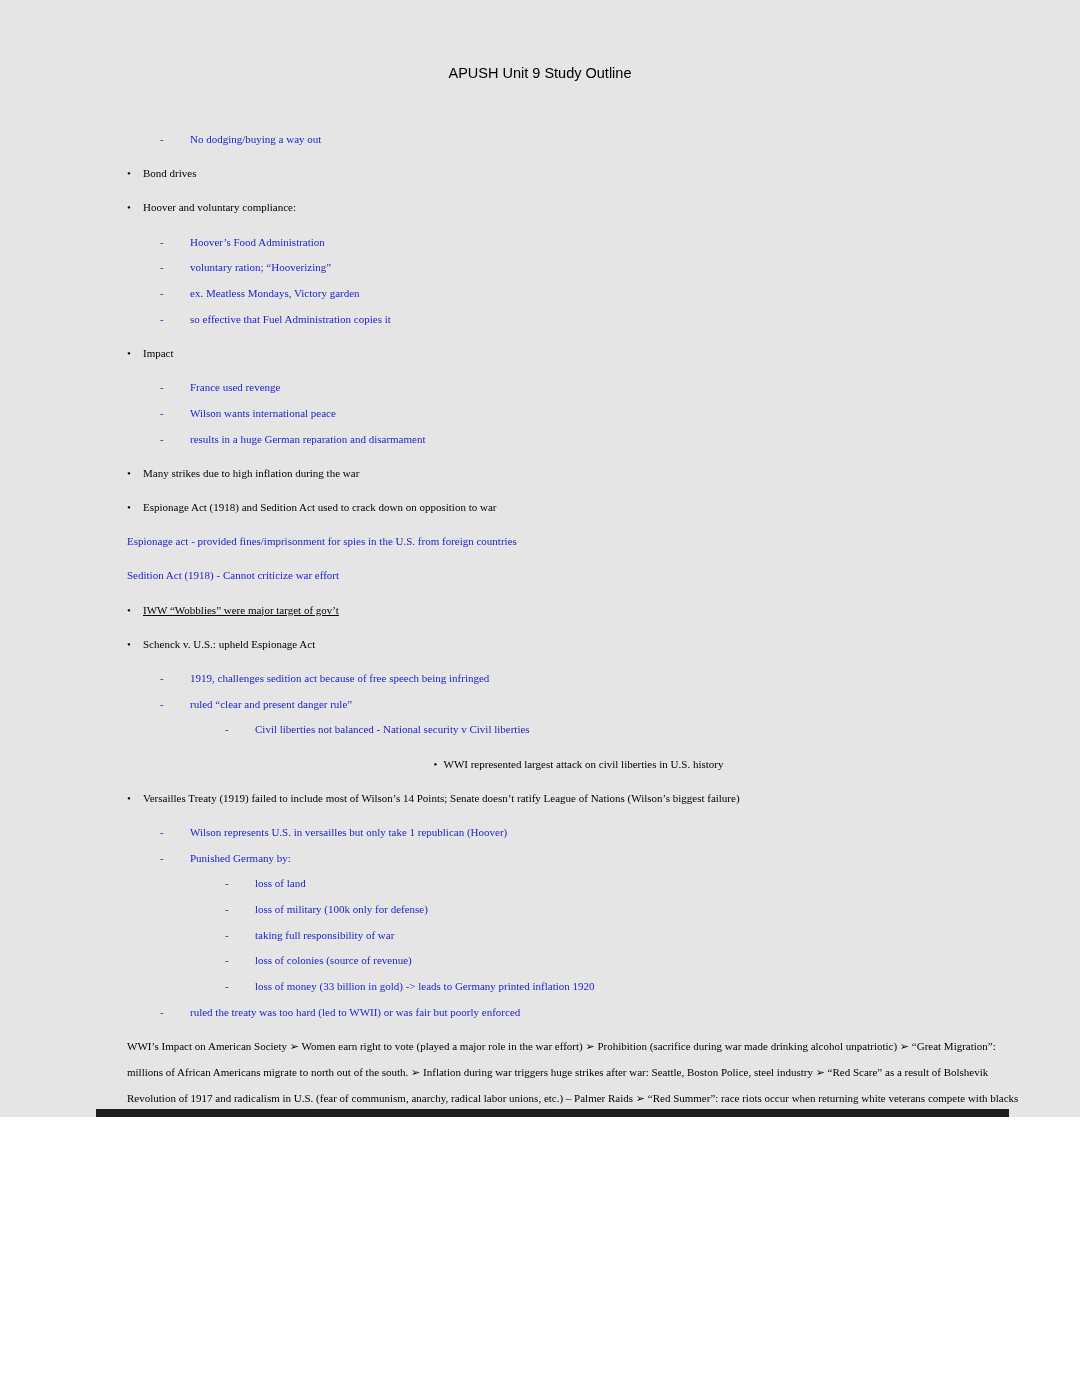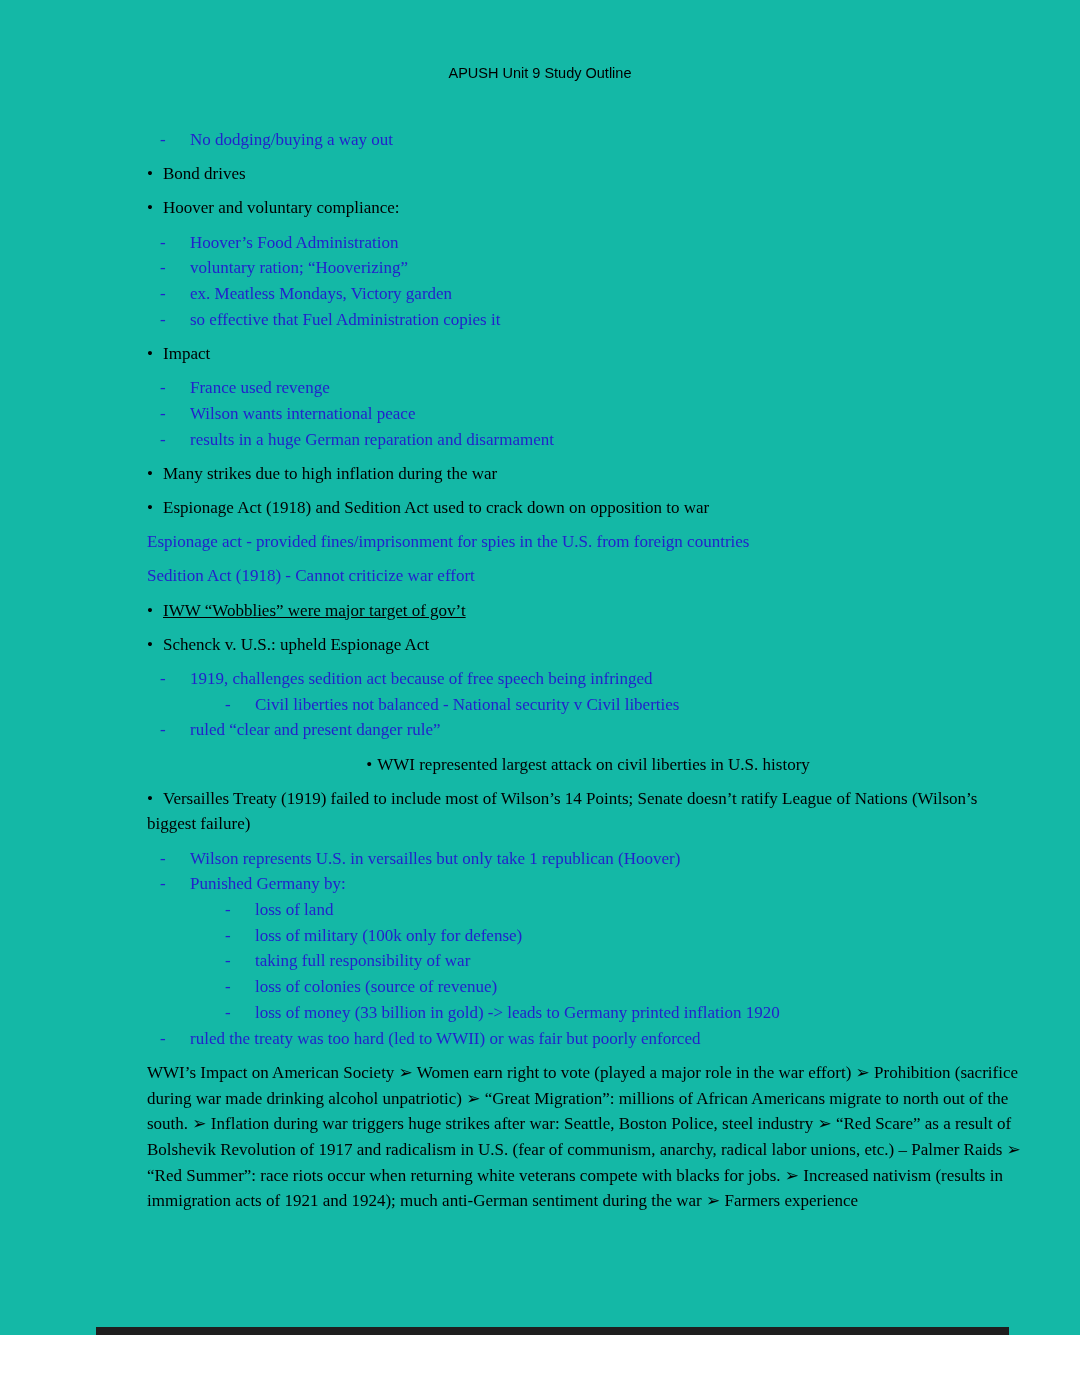--- a/index.html
+++ b/index.html
@@ -1,43 +1,43 @@
 <!DOCTYPE html>
 <html><head>
 <meta charset="utf-8">
 <style>
   html, body { margin: 0; padding: 0; background: #ffffff; }
   .page {
     position: relative;
     width: 1080px;
-    height: 1335px;
-    background: #14b8a6;
+    height: 1117px;
+    background: #e5e5e5;
     overflow: hidden;
     font-family: "Liberation Serif", serif;
     color: #000000;
   }
   .doc-title {
     padding-top: 64px;
     text-align: center;
     font-family: "Liberation Sans", sans-serif;
     font-size: 14.5px;
     line-height: 18px;
     color: #000000;
   }
   .doc-content {
     margin-top: 45px;
     padding-left: 127px;
     padding-right: 56px;
-    font-size: 17px;
+    font-size: 11px;
   }
   .line {
     line-height: 25.7px;
   }
   .line.gap { margin-top: 8.5px; }
-  .lv0 { padding-left: 0; margin-left: 20px; }
+  .lv0 { padding-left: 0; }
   .lv1 { padding-left: 33px; }
   .lv2 { padding-left: 98px; }
   .marker-bullet {
     display: inline-block;
     width: 16px;
   }
   .marker-dash {
     display: inline-block;
     width: 30px;
   }
@@ -68,22 +68,22 @@
       <div class="line lv1 gap" style="color: rgb(34, 34, 204);"><span class="marker-dash">-</span><span>France used revenge</span></div>
       <div class="line lv1" style="color: rgb(34, 34, 204);"><span class="marker-dash">-</span><span>Wilson wants international peace</span></div>
       <div class="line lv1" style="color: rgb(34, 34, 204);"><span class="marker-dash">-</span><span>results in a huge German reparation and disarmament</span></div>
       <div class="line lv0 gap" style="color: rgb(0, 0, 0);"><span class="marker-bullet">•</span><span>Many strikes due to high inflation during the war</span></div>
       <div class="line lv0 gap" style="color: rgb(0, 0, 0);"><span class="marker-bullet">•</span><span>Espionage Act (1918) and Sedition Act used to crack down on opposition to war</span></div>
       <div class="line lv0 gap" style="color: rgb(34, 34, 204);"><span>Espionage act - provided fines/imprisonment for spies in the U.S. from foreign countries</span></div>
       <div class="line lv0 gap" style="color: rgb(34, 34, 204);"><span>Sedition Act (1918) - Cannot criticize war effort</span></div>
       <div class="line lv0 gap" style="color: rgb(0, 0, 0); text-decoration: underline;"><span class="marker-bullet">•</span><span>IWW “Wobblies” were major target of gov’t</span></div>
       <div class="line lv0 gap" style="color: rgb(0, 0, 0);"><span class="marker-bullet">•</span><span>Schenck v. U.S.: upheld Espionage Act</span></div>
       <div class="line lv1 gap" style="color: rgb(34, 34, 204);"><span class="marker-dash">-</span><span>1919, challenges sedition act because of free speech being infringed</span></div>
+      <div class="line lv1" style="color: rgb(34, 34, 204);"><span class="marker-dash">-</span><span>ruled “clear and present danger rule”</span></div>
       <div class="line lv2" style="color: rgb(34, 34, 204);"><span class="marker-dash">-</span><span>Civil liberties not balanced - National security v Civil liberties</span></div>
-      <div class="line lv1" style="color: rgb(34, 34, 204);"><span class="marker-dash">-</span><span>ruled “clear and present danger rule”</span></div>
       <div class="line lv0 gap" style="color: rgb(0, 0, 0); text-align: center;"><span class="marker-bullet">•</span><span>WWI represented largest attack on civil liberties in U.S. history</span></div>
       <div class="line lv0 gap" style="color: rgb(0, 0, 0);"><span class="marker-bullet">•</span><span>Versailles Treaty (1919) failed to include most of Wilson’s 14 Points; Senate doesn’t ratify League of Nations (Wilson’s biggest failure)</span></div>
       <div class="line lv1 gap" style="color: rgb(34, 34, 204);"><span class="marker-dash">-</span><span>Wilson represents U.S. in versailles but only take 1 republican (Hoover)</span></div>
       <div class="line lv1" style="color: rgb(34, 34, 204);"><span class="marker-dash">-</span><span>Punished Germany by:</span></div>
       <div class="line lv2" style="color: rgb(34, 34, 204);"><span class="marker-dash">-</span><span>loss of land</span></div>
       <div class="line lv2" style="color: rgb(34, 34, 204);"><span class="marker-dash">-</span><span>loss of military (100k only for defense)</span></div>
       <div class="line lv2" style="color: rgb(34, 34, 204);"><span class="marker-dash">-</span><span>taking full responsibility of war</span></div>
       <div class="line lv2" style="color: rgb(34, 34, 204);"><span class="marker-dash">-</span><span>loss of colonies (source of revenue)</span></div>
       <div class="line lv2" style="color: rgb(34, 34, 204);"><span class="marker-dash">-</span><span>loss of money (33 billion in gold) -&gt; leads to Germany printed inflation 1920</span></div>
       <div class="line lv1" style="color: rgb(34, 34, 204);"><span class="marker-dash">-</span><span>ruled the treaty was too hard (led to WWII) or was fair but poorly enforced</span></div>

